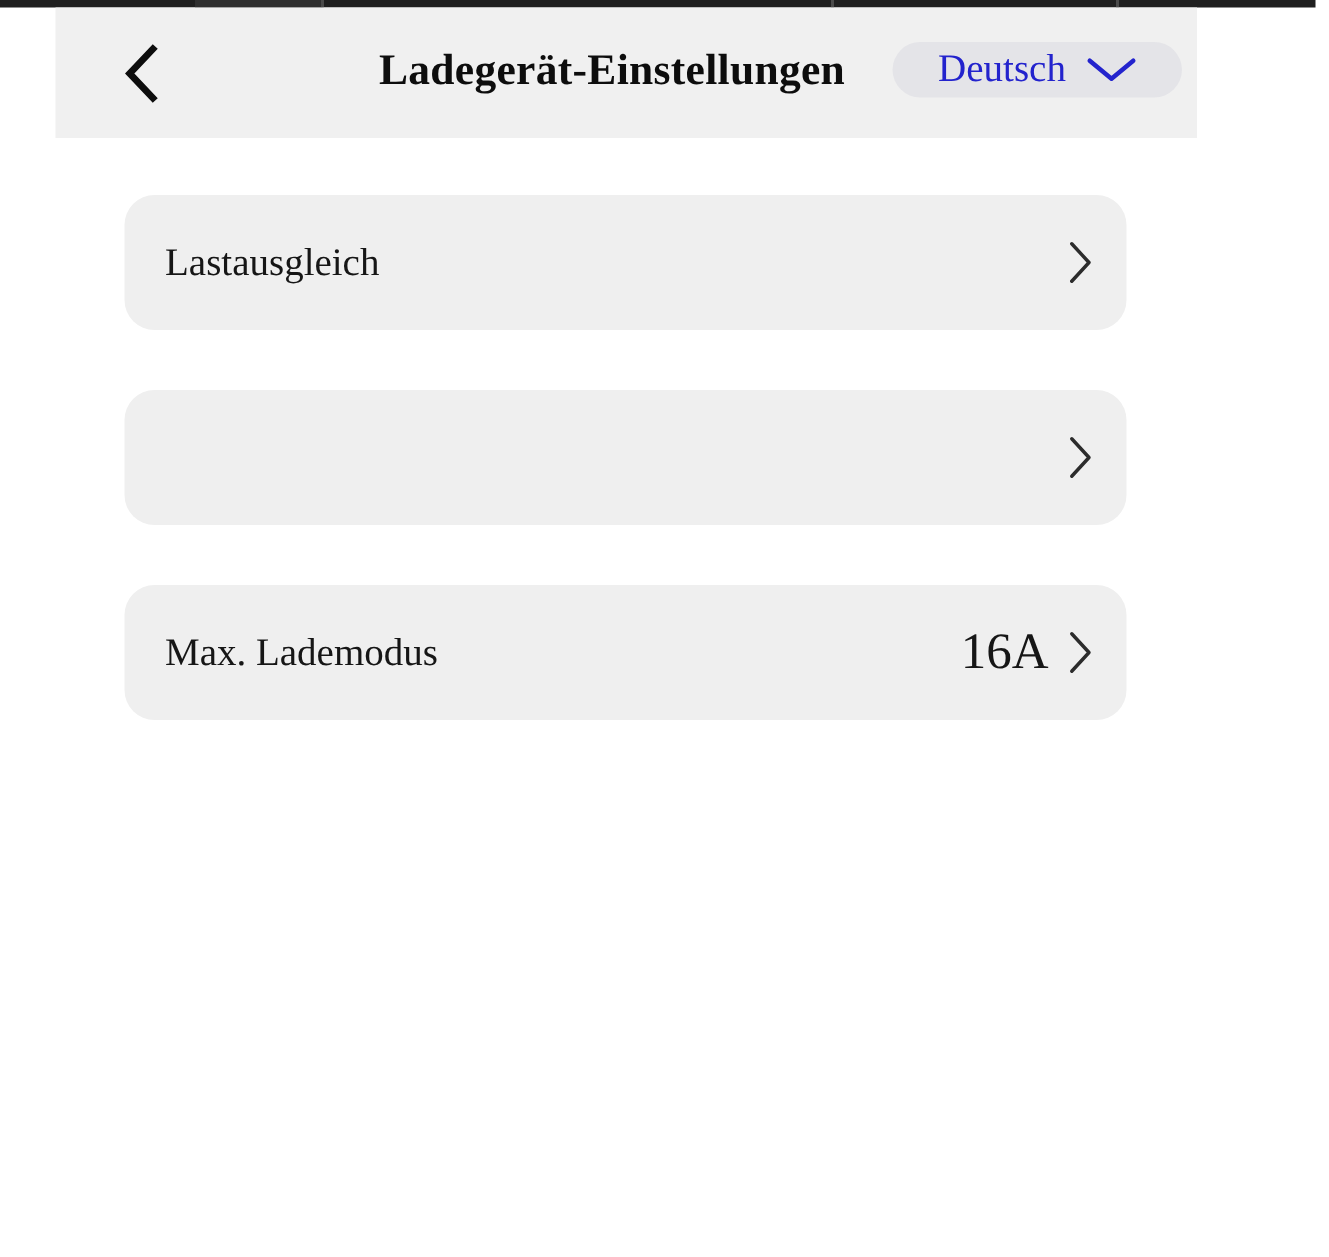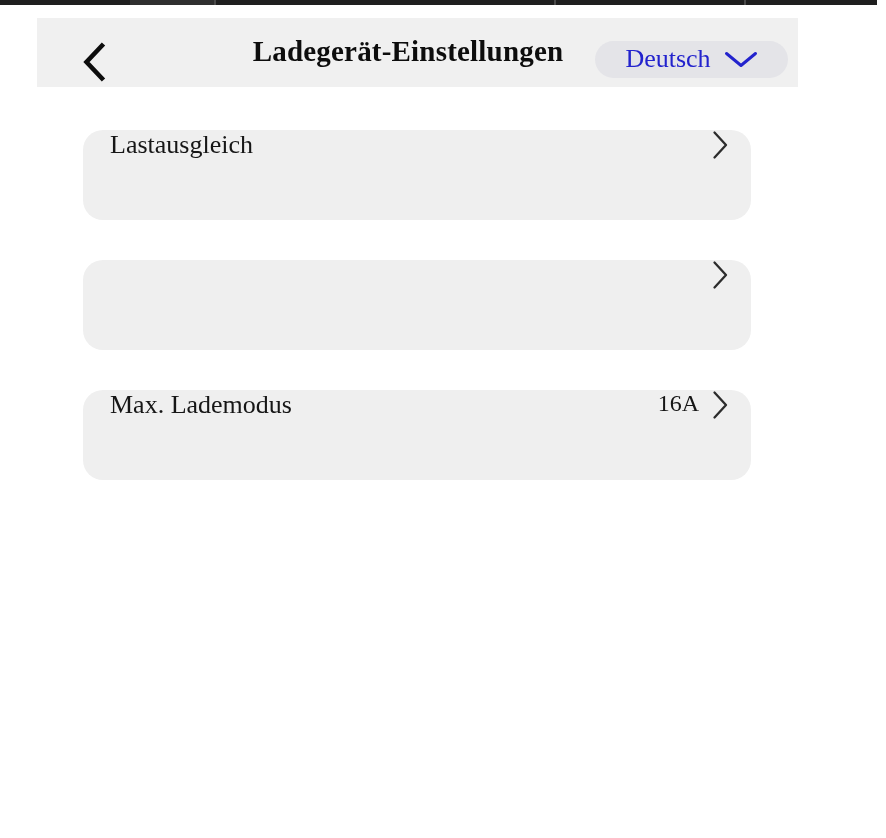--- a/index.html
+++ b/index.html
@@ -21,21 +21,21 @@
   }
   .strip-seg{position:absolute;top:0;height:5px;background:#2f2f2f;}
   .strip-seg.a{left:130px;width:85px;}
   .strip-div{position:absolute;top:0;height:5px;width:2px;background:#4a4a4a;}
   .strip-div.d1{left:214px;}
   .strip-div.d2{left:554px;}
   .strip-div.d3{left:744px;}
 
   
   header{
-    position:absolute;left:37px;top:18px;width:761px;height:69px;
+    position:absolute;left:37px;top:5px;width:761px;height:87px;
     background:var(--header-bg);
   }
   .back-button{
     position:absolute;left:30px;top:16px;width:56px;height:56px;
     background:transparent;border:none;cursor:pointer;
     display:flex;align-items:center;justify-content:center;
   }
   .page-title{
     position:absolute;left:371px;top:50%;
     transform:translate(-50%,-54%);
@@ -54,29 +54,29 @@
     position:relative;top:-1px;
   }
 
   
   .settings-list{
     position:absolute;left:83px;top:130px;width:668px;
     display:flex;flex-direction:column;gap:40px;
   }
   .list-item{
     height:90px;border-radius:20px;background:var(--card-bg);
-    display:flex;align-items:flex-start;
+    display:flex;align-items:center;
     padding:0 22px 0 27px;cursor:pointer;
   }
   .list-item-label{
     font-size:26px;color:var(--text-dark);white-space:nowrap;
   }
   .list-item-value{
     margin-left:auto;margin-right:13px;
-    font-size:24px;color:var(--text-dark);white-space:nowrap;
+    font-size:34px;color:var(--text-dark);white-space:nowrap;
   }
   .chevron-right{flex:0 0 auto;display:block;}
 </style>
 </head>
 <body>
 
 <div class="browser-strip">
   <span class="strip-seg a"></span>
   <span class="strip-div d1"></span>
   <span class="strip-div d2"></span>

